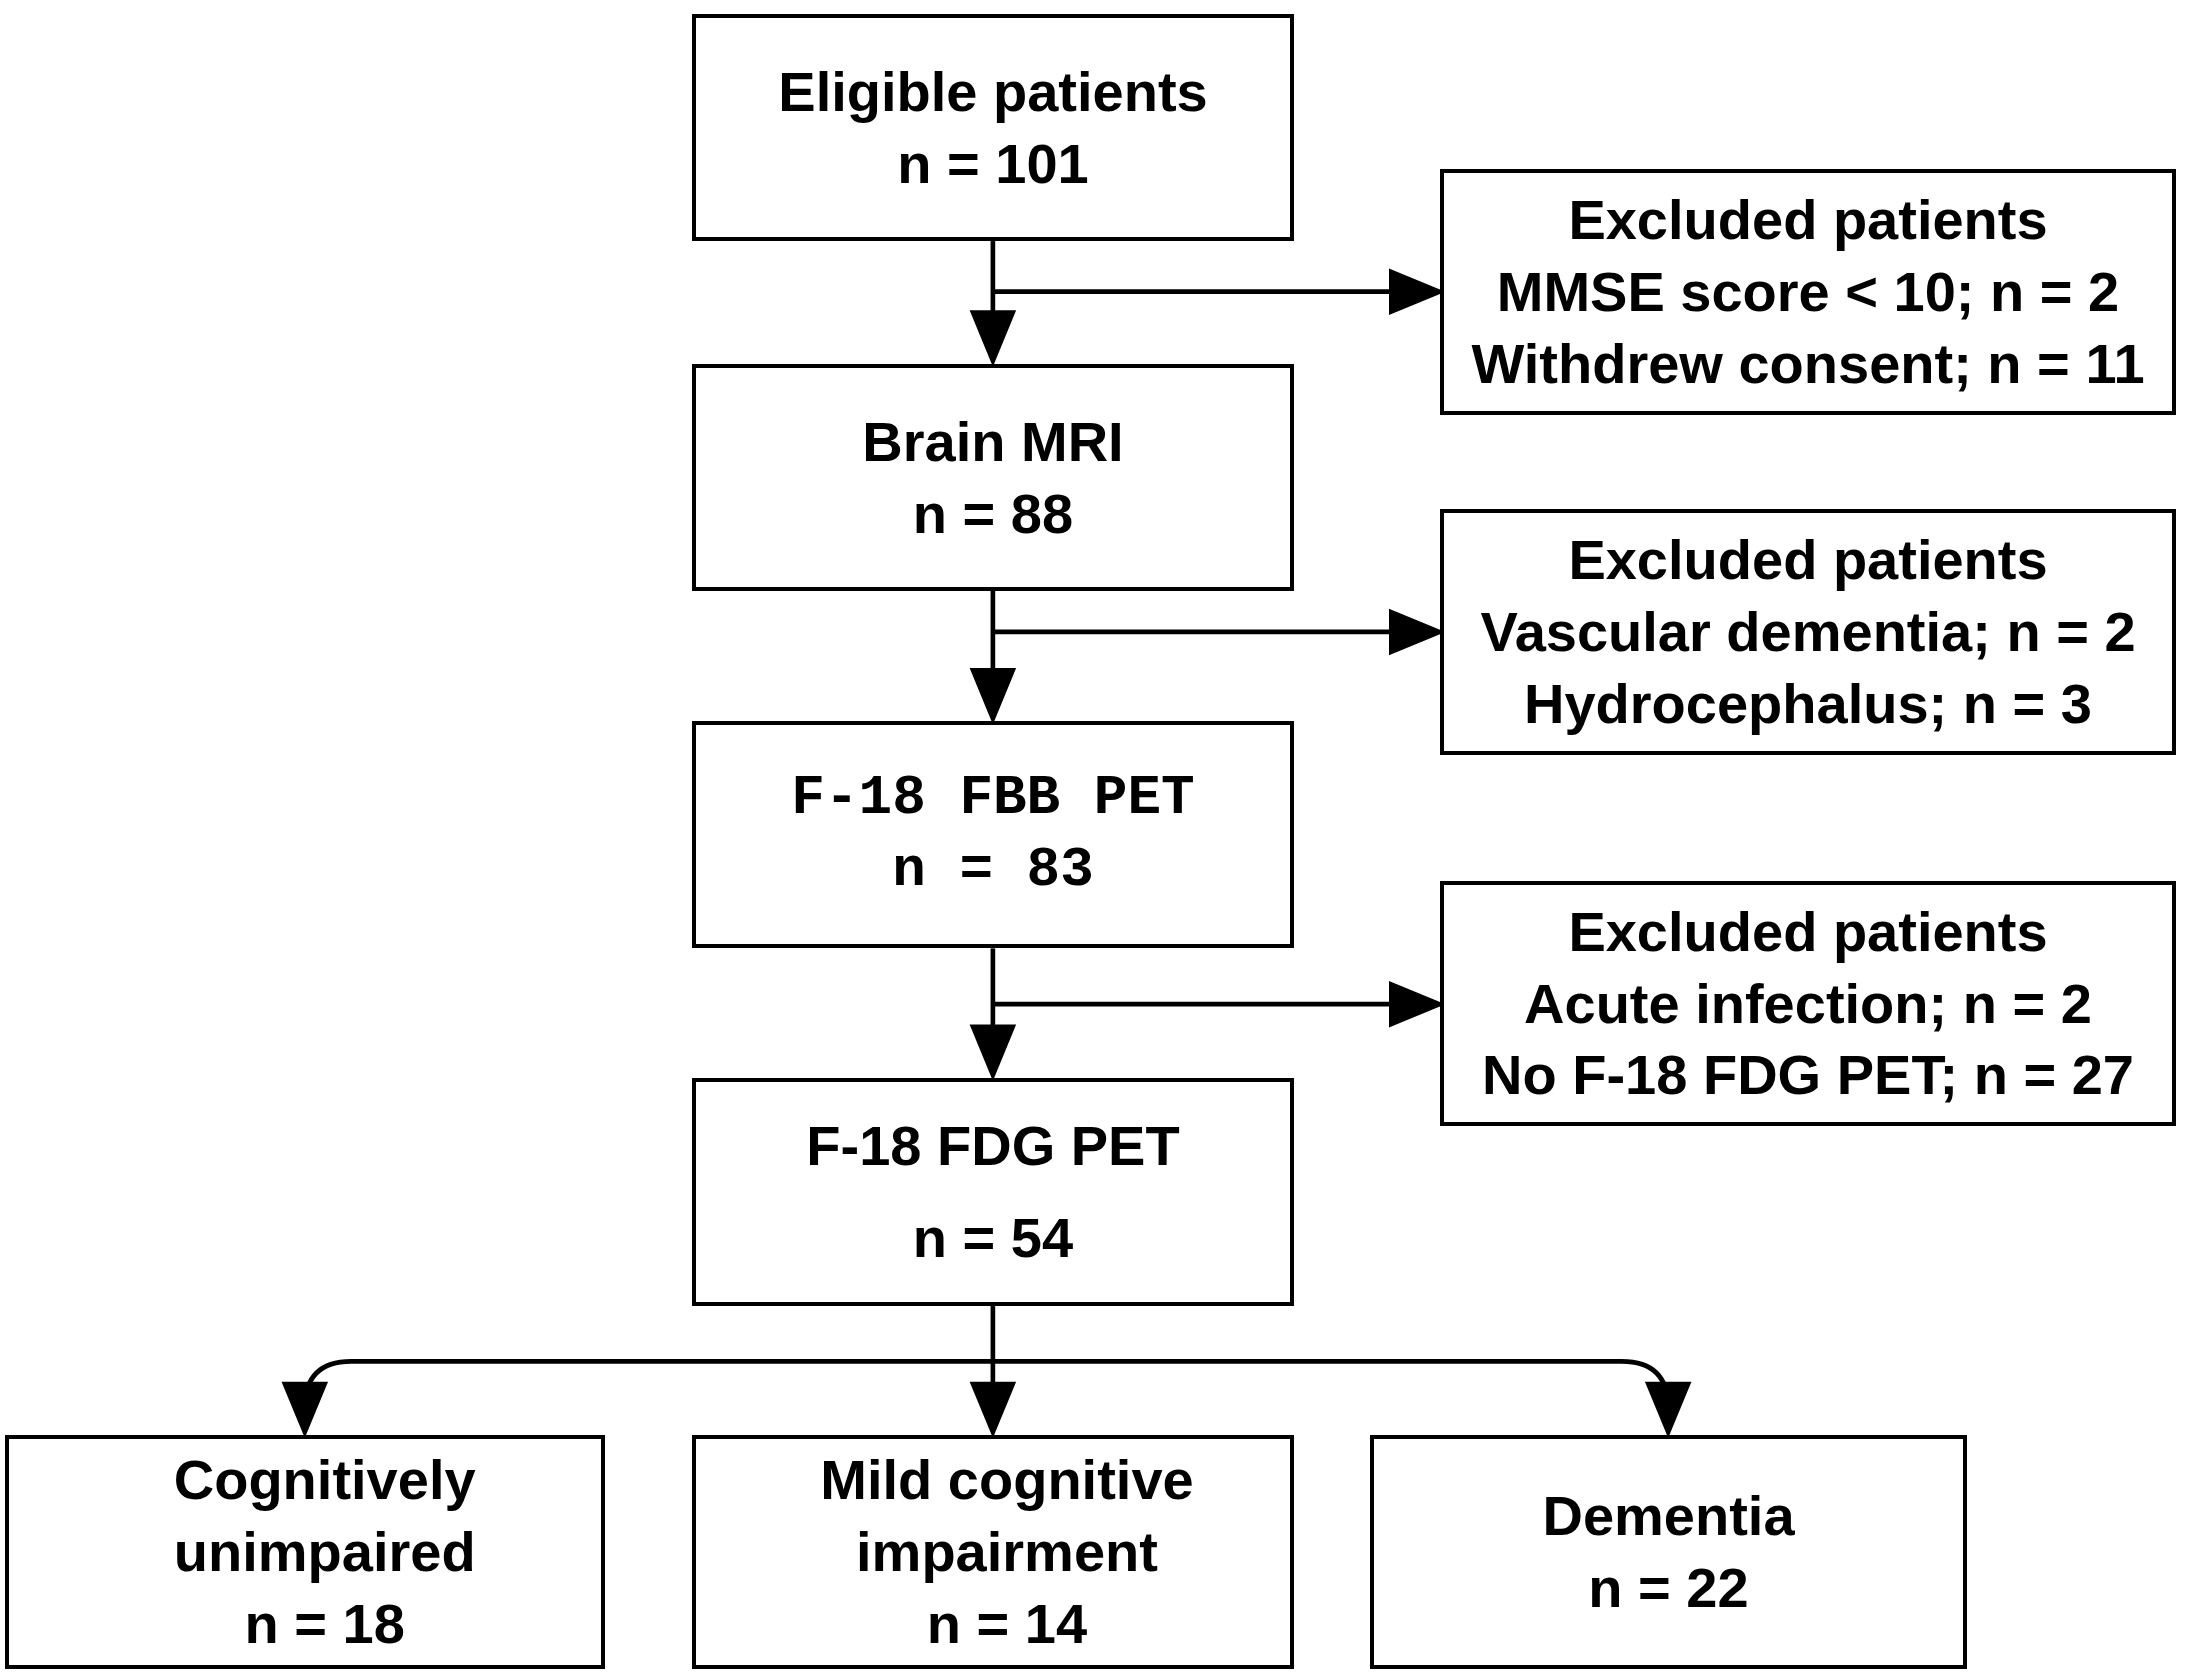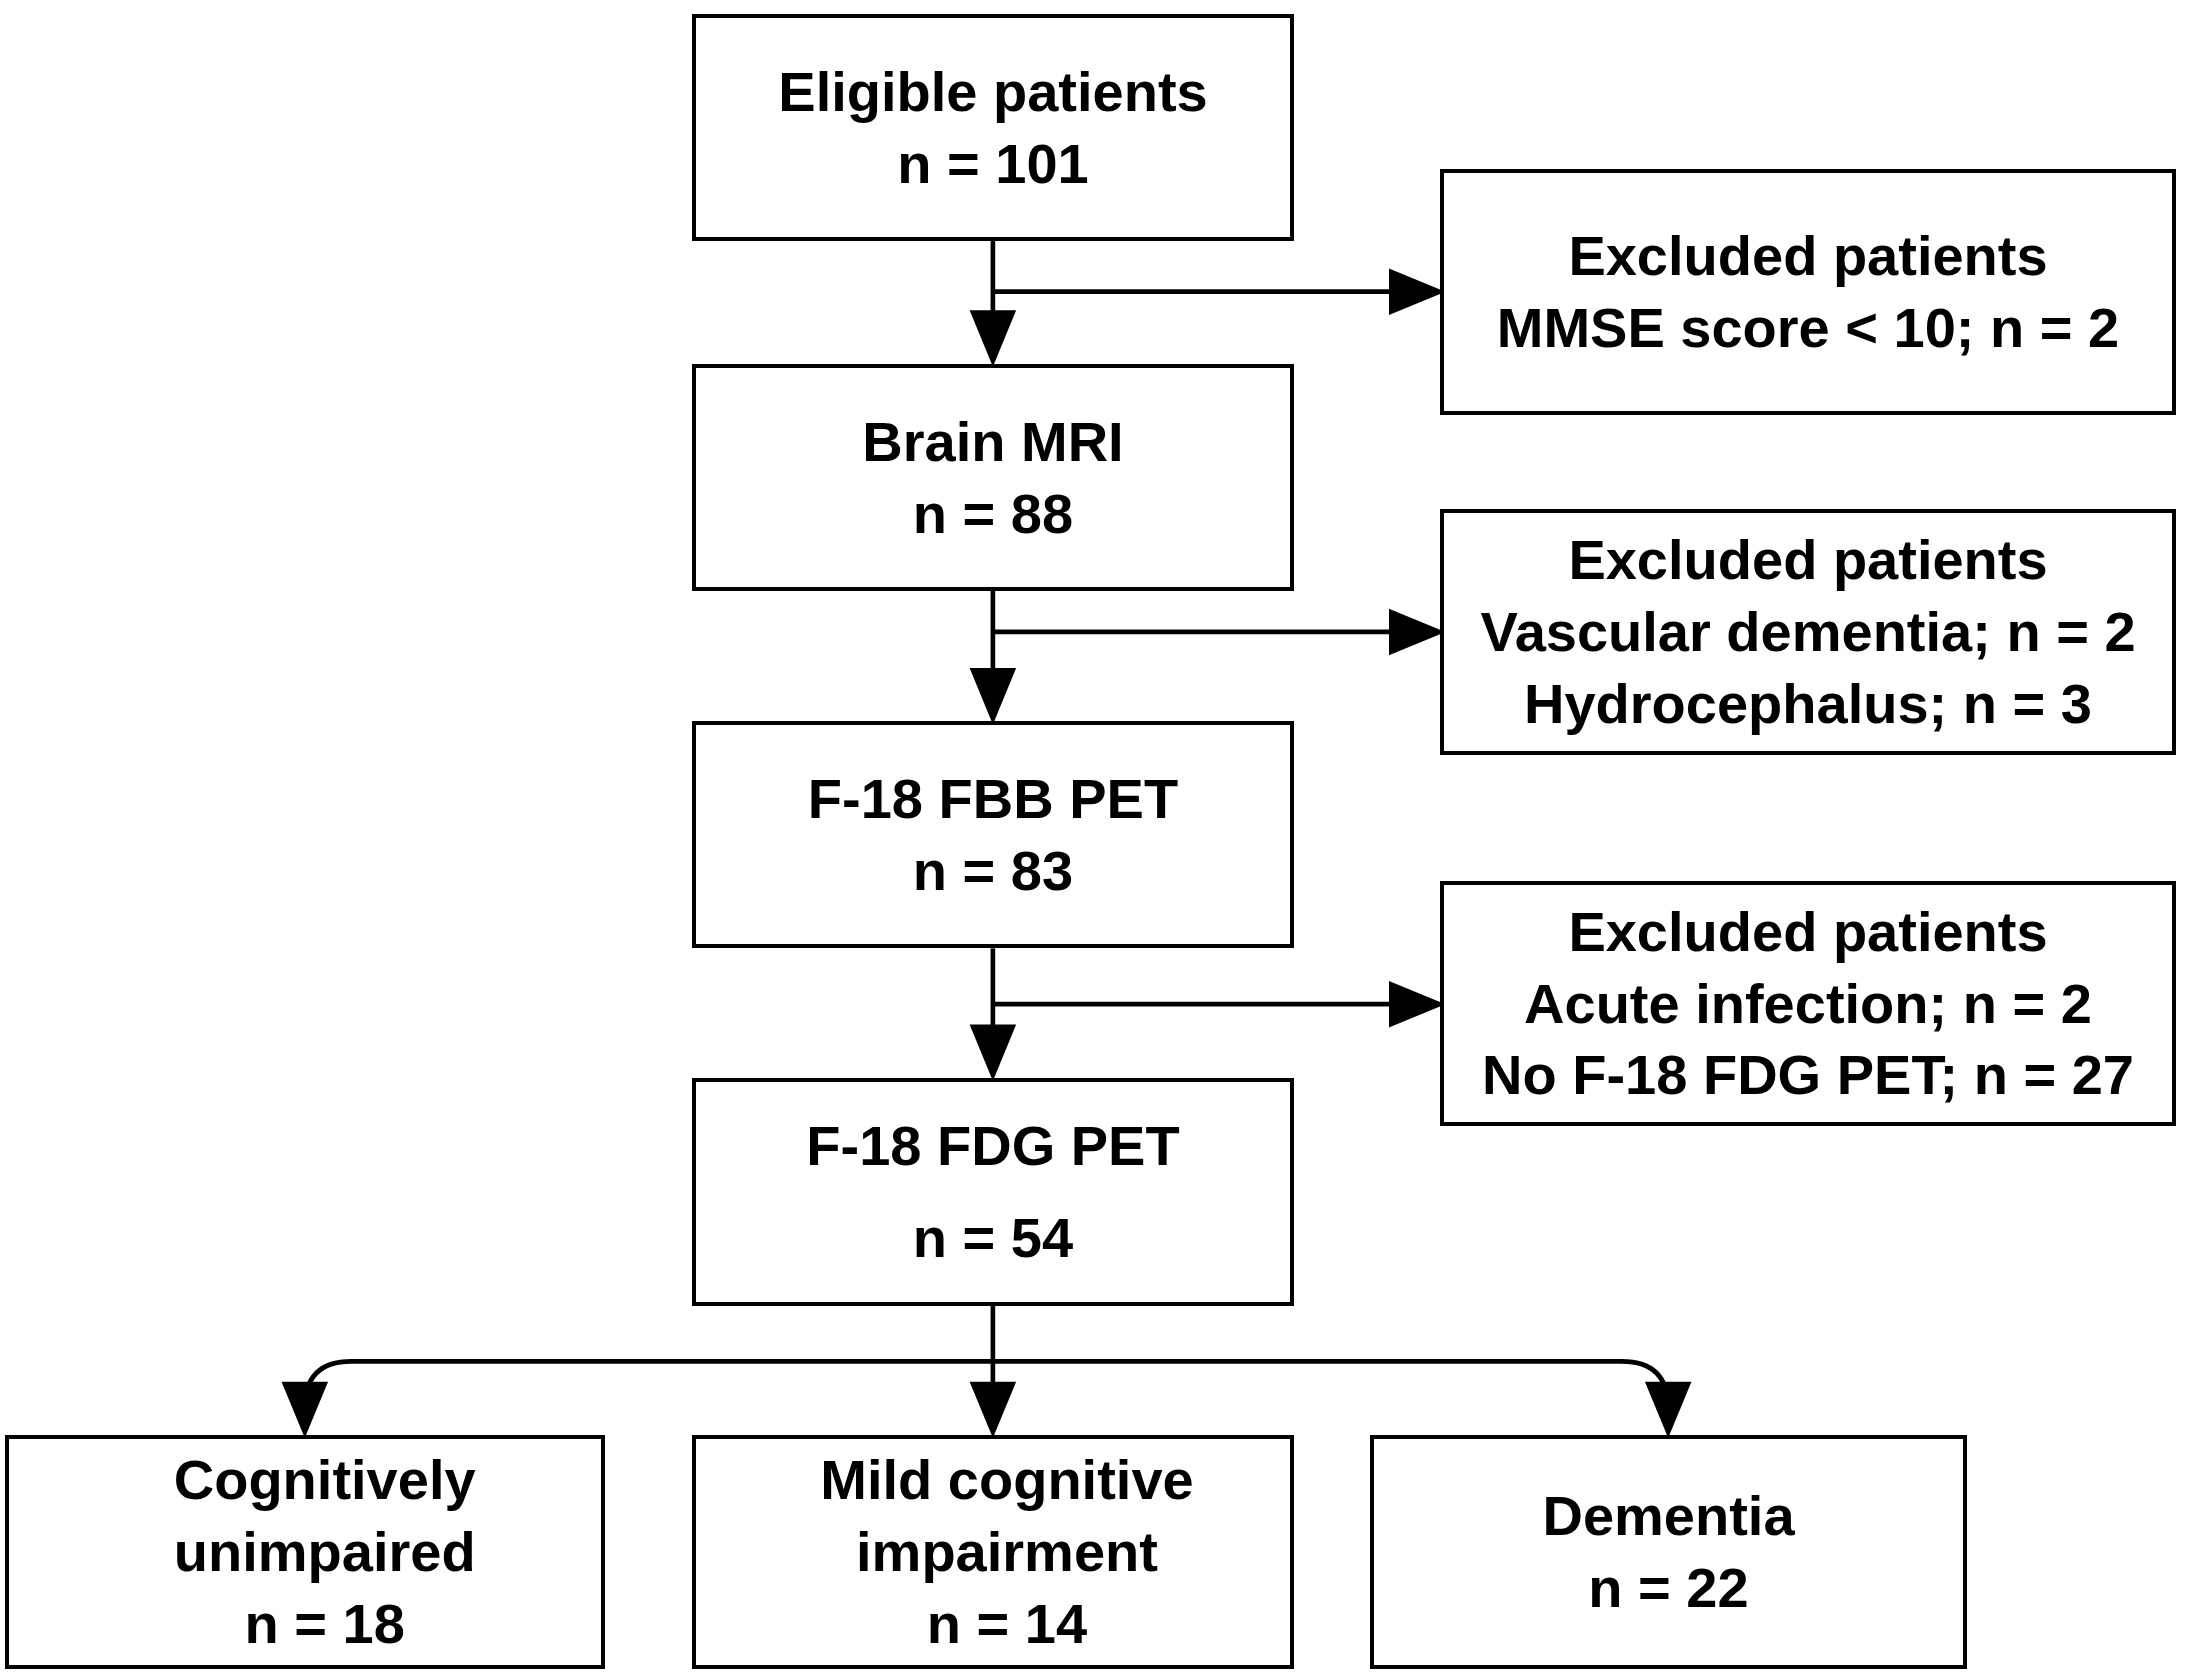--- a/index.html
+++ b/index.html
@@ -26,21 +26,21 @@
     justify-content: center;
     text-align: center;
     font-weight: bold;
     font-size: 56px;
     line-height: 1.28;
     white-space: nowrap;
   }
   
   #box-eligible { left: 692px; top: 14px;   width: 602px; height: 227px; }
   #box-mri      { left: 692px; top: 364px;  width: 602px; height: 227px; }
-  #box-fbb      { left: 692px; top: 721px; width: 602px; height: 227px; }
+  #box-fbb      { left: 692px; top: 721px; width: 602px; height: 227px; font-family: Liberation Mono, monospace; }
   #box-fdg      { left: 692px; top: 1078px; width: 602px; height: 228px; gap: 20px; }
   
   #box-excl1 { left: 1440px; top: 169px;  width: 736px; height: 246px; }
   #box-excl2 { left: 1440px; top: 509px;  width: 736px; height: 246px; }
   #box-excl3 { left: 1440px; top: 881px; width: 736px; height: 245px; }
   
   #box-cu  { left: 4.7px;    top: 1435px; width: 600px; height: 234px; padding-left: 40px; }
   #box-mci { left: 692px; top: 1435px; width: 602px; height: 234px; padding-left: 28px; }
   #box-dem { left: 1370px; top: 1435px; width: 597px; height: 234px; }
 
@@ -106,20 +106,21 @@
   </div>
 
   <div class="node" id="box-fdg">
     <div>F-18 FDG PET</div>
     <div>n = 54</div>
   </div>
 
   <div class="node" id="box-excl1">
     <div>Excluded patients</div>
     <div>MMSE score &lt; 10; n = 2</div>
+    <div>Withdrew consent; n = 11</div>
   </div>
 
   <div class="node" id="box-excl2">
     <div>Excluded patients</div>
     <div>Vascular dementia; n = 2</div>
     <div>Hydrocephalus; n = 3</div>
   </div>
 
   <div class="node" id="box-excl3">
     <div>Excluded patients</div>

